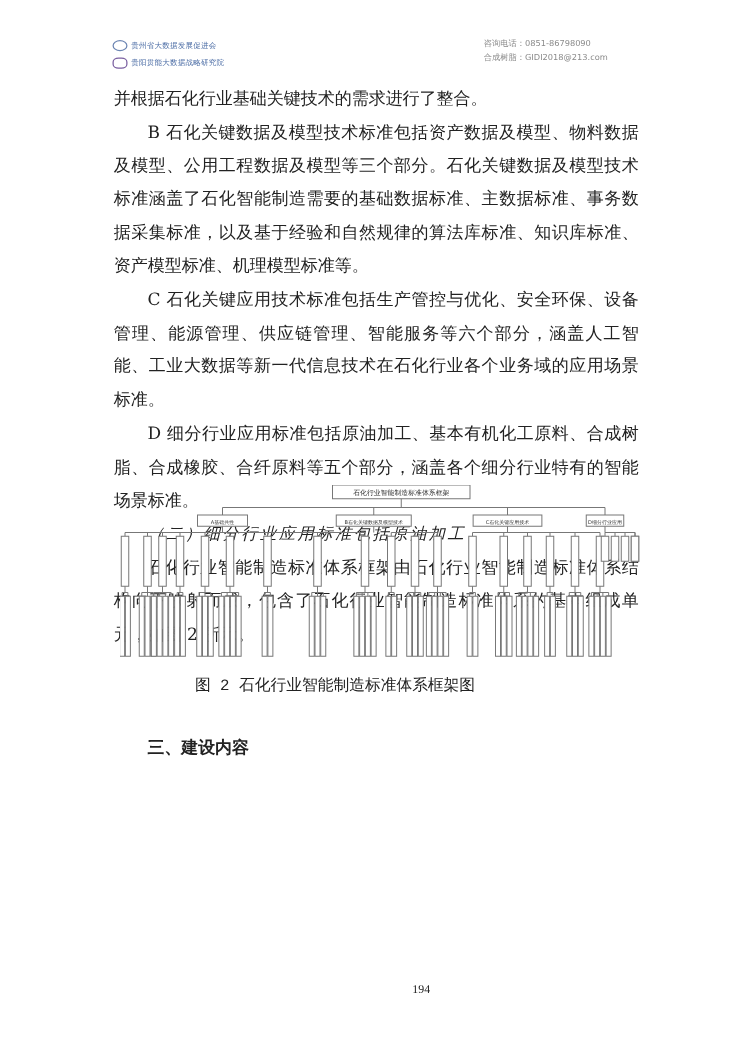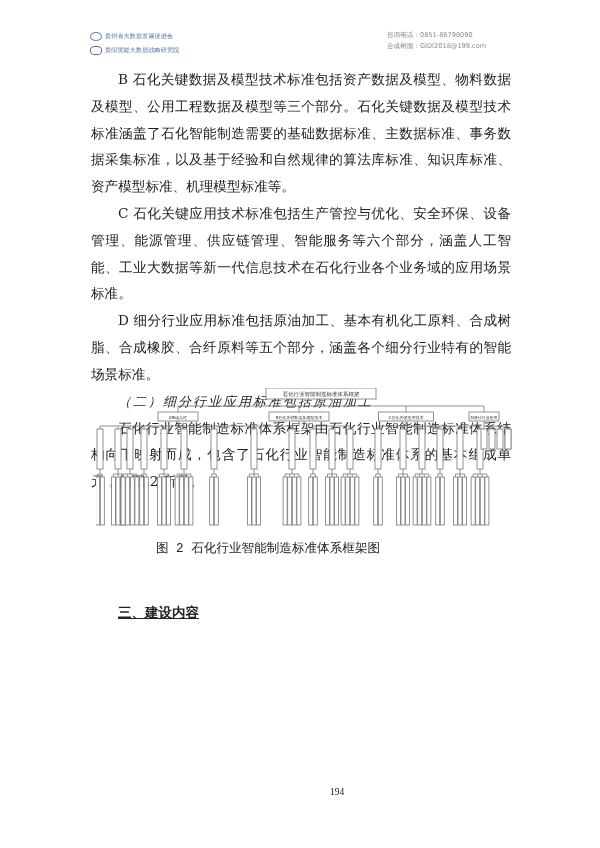--- a/index.html
+++ b/index.html
@@ -15,21 +15,21 @@
   .contact-line { white-space: nowrap; }
   .content { position: absolute; left: 91px; top: 66px; width: 420px; }
   .p { font-size: 13.6px; line-height: 26.8px; margin: 0; text-align: justify; }
   .indent { text-indent: 27px; }
   .h2 { font-size: 13px; line-height: 27px; margin: 0; padding-left: 27px;
         font-family: "DejaVu Serif", serif; font-style: italic; letter-spacing: 2px; }
   .h1 { font-size: 13.5px; line-height: 26px; margin: 0; padding-left: 27px; font-family: "DejaVu Sans", sans-serif; font-weight: bold; }
   .h2b { font-size: 13px; line-height: 26px; margin: 0; padding-left: 27px; font-family: "DejaVu Sans", sans-serif; }
   .figure { position: absolute; left: 96px; top: 388px; width: 418px; height: 142px; }
   .caption { position: absolute; left: 0; top: 540px; width: 536px; text-align: center; font-size: 12.6px; font-family: Liberation Mono, monospace; }
-  .section3 { position: absolute; left: 91px; top: 599px; width: 420px; text-decoration: underline; }
+  .section3 { position: absolute; left: 91px; top: 585px; width: 420px; }
   .pagenum { position: absolute; left: 0; top: 787px; width: 600px; text-align: center; font-size: 9.5px; font-family: "Liberation Serif", serif; padding-left: 37px; }
   svg text { font-family: "DejaVu Sans", sans-serif; }
 </style>
 </head>
 <body>
 
 <div class="header">
   <div class="logo-block">
     <div class="logo-row">
       <span class="logo-mark"></span>
@@ -38,26 +38,27 @@
     <div class="logo-row">
       <span class="logo-mark two"></span>
       <span class="logo-text">贵阳贯能大数据战略研究院</span>
     </div>
   </div>
   <div class="contact">
     <div class="contact-line">
       <span>咨询电话：</span><span>0851-86798090</span>
     </div>
     <div class="contact-line">
-      <span>合成树脂：</span><span>GIDI2018@199.com</span>
+      <span>合成树脂：</span><span>GIDI2018@213.com</span>
     </div>
   </div>
 </div>
 
 <div class="content">
+  <p class="p">并根据石化行业基础关键技术的需求进行了整合。</p>
   <p class="p indent">B 石化关键数据及模型技术标准包括资产数据及模型、物料数据及模型、公用工程数据及模型等三个部分。石化关键数据及模型技术标准涵盖了石化智能制造需要的基础数据标准、主数据标准、事务数据采集标准，以及基于经验和自然规律的算法库标准、知识库标准、资产模型标准、机理模型标准等。</p>
   <p class="p indent">C 石化关键应用技术标准包括生产管控与优化、安全环保、设备管理、能源管理、供应链管理、智能服务等六个部分，涵盖人工智能、工业大数据等新一代信息技术在石化行业各个业务域的应用场景标准。</p>
   <p class="p indent">D 细分行业应用标准包括原油加工、基本有机化工原料、合成树脂、合成橡胶、合纤原料等五个部分，涵盖各个细分行业特有的智能场景标准。</p>
   <p class="h2">（二）细分行业应用标准包括原油加工</p>
   <p class="p indent">石化行业智能制造标准体系框架由石化行业智能制造标准体系结构向下映射而成，包含了石化行业智能制造标准体系的基本组成单元，如图 2 所示。</p>
 </div>
 
 <div class="figure">
   <svg id="tree" width="418" height="142" viewBox="0 0 418 142">
       <rect x="170" y="0" width="110" height="11" fill="#fff" stroke="#777" stroke-width="0.8"></rect>

